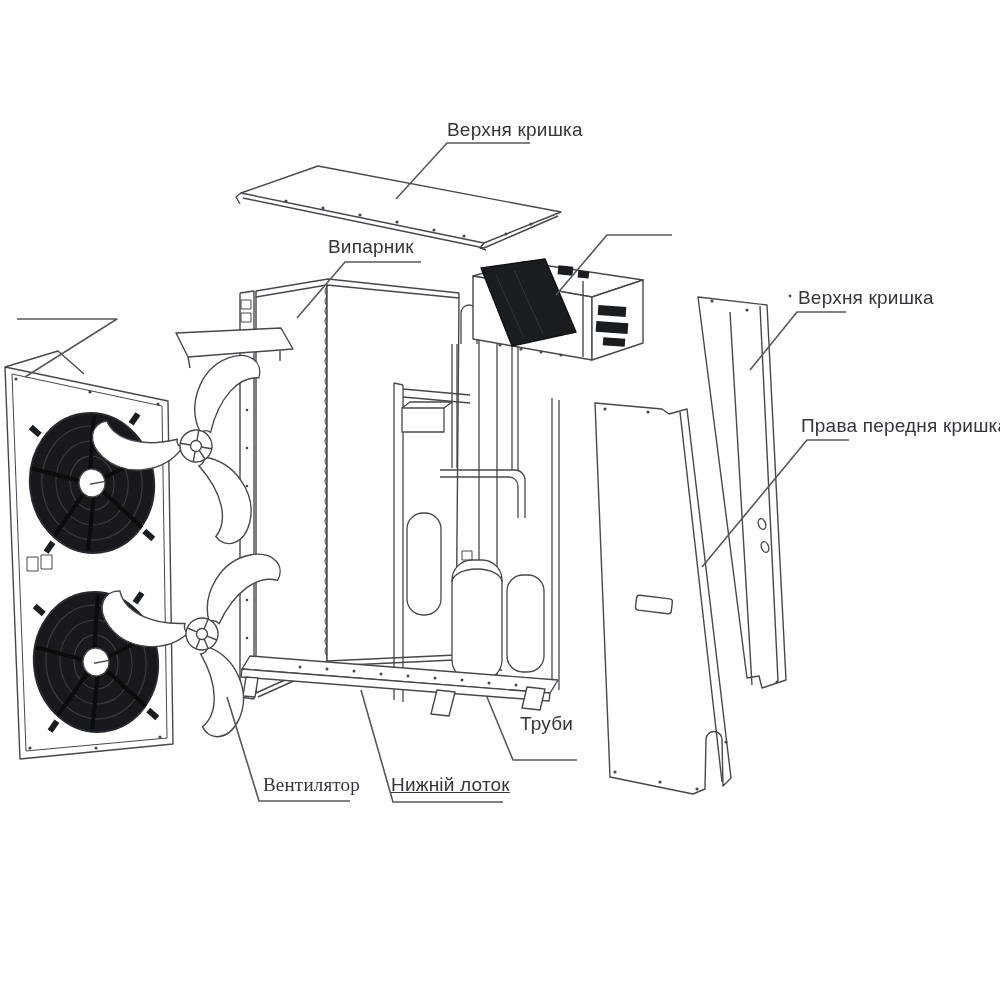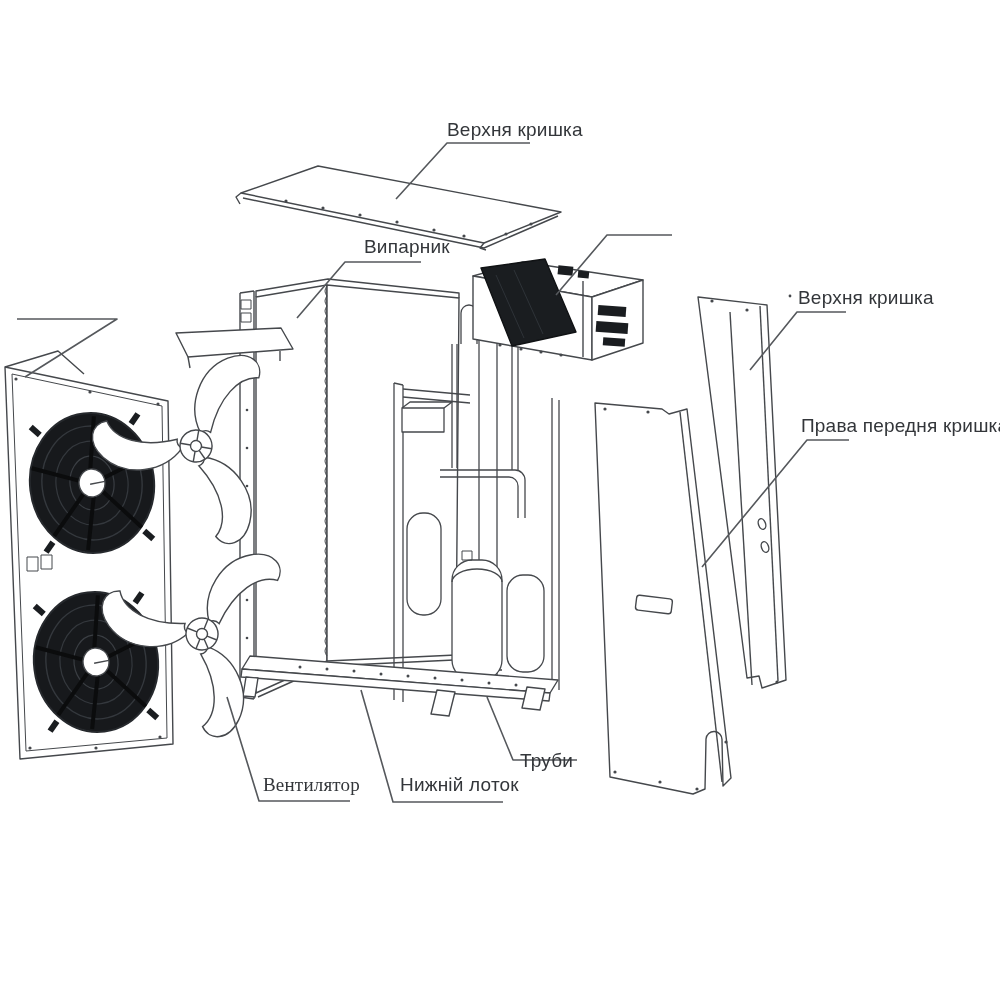--- a/index.html
+++ b/index.html
@@ -249,20 +249,20 @@
     <polyline points="846,312 797,312 750,370"></polyline>
     <polyline points="849,440 807,440 702,567"></polyline>
     <polyline points="17,319 117,319 25,377"></polyline>
     <polyline points="350,801 259,801 227,697"></polyline>
     <polyline points="503,802 393,802 361,690"></polyline>
     <polyline points="577,760 513,760 487,697"></polyline>
   </g>
 </svg>
 
 <div class="label" style="left:447px;top:119px;">Верхня кришка</div>
-<div class="label" style="left:364px;top:236px;">Випарник</div>
+<div class="label" style="left:328px;top:236px;">Випарник</div>
 <div class="label" style="left:798px;top:287px;">Верхня кришка</div>
 <div class="label" style="left:801px;top:415px;">Права передня кришка</div>
 <div class="label" style="left:263px;top:774px;font-family:Liberation Serif, serif;">Вентилятор</div>
-<div class="label" style="left:400px;top:774px;">Нижній лоток</div>
-<div class="label" style="left:520px;top:750px;text-align:right;">Труби</div>
+<div class="label" style="left:391px;top:774px;text-decoration:underline;">Нижній лоток</div>
+<div class="label" style="left:520px;top:713px;text-align:right;">Труби</div>
 
 </div>
 
 </body></html>

